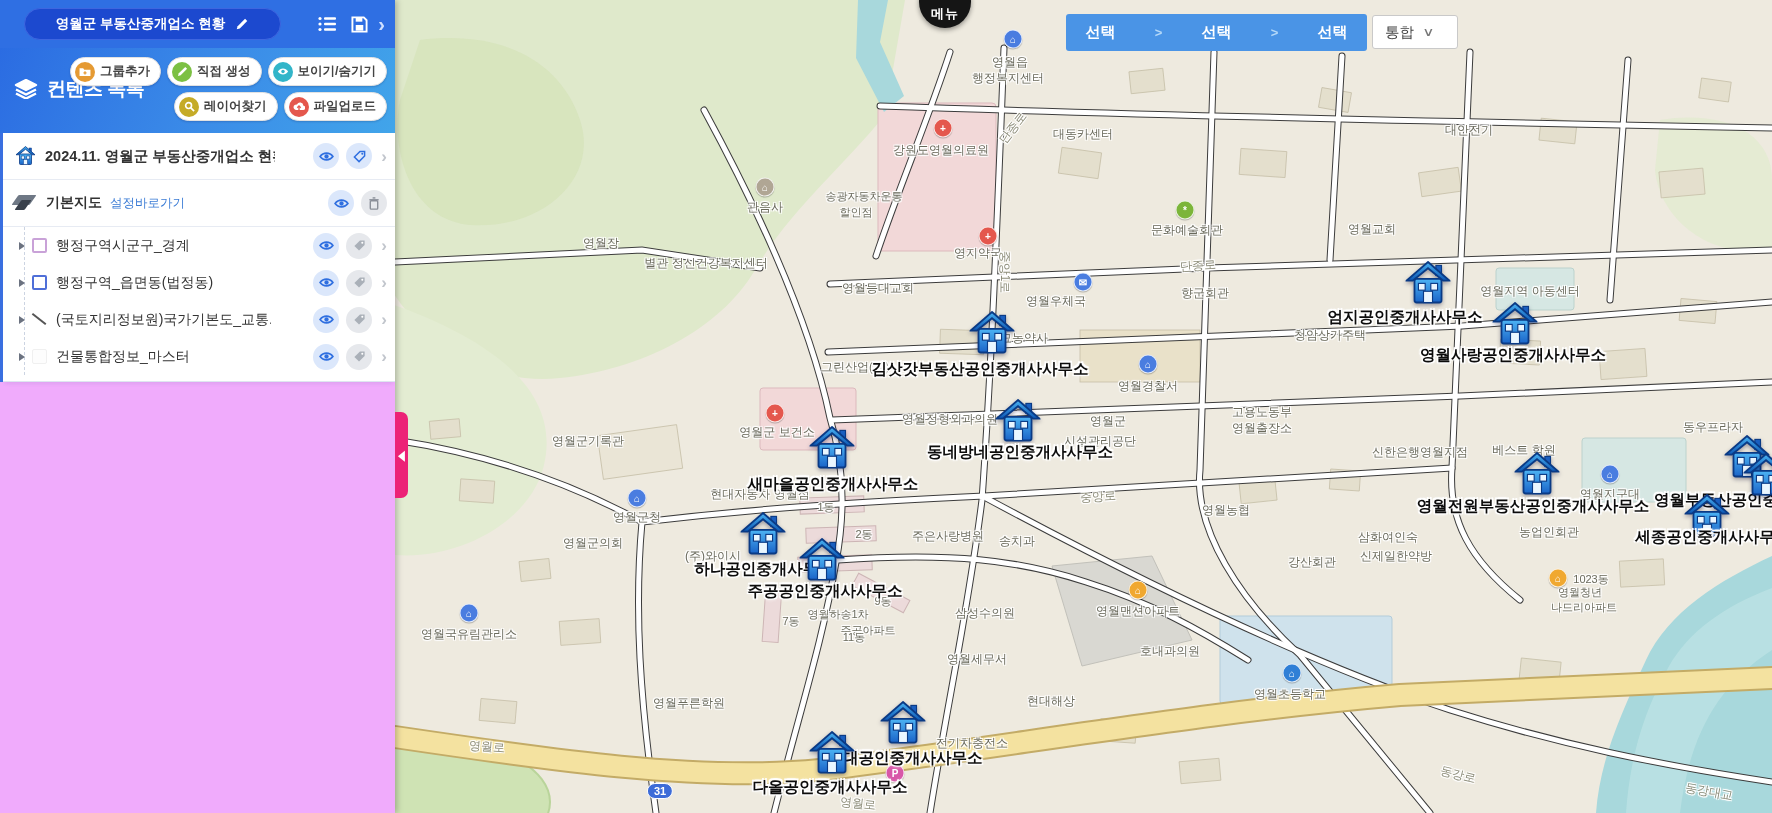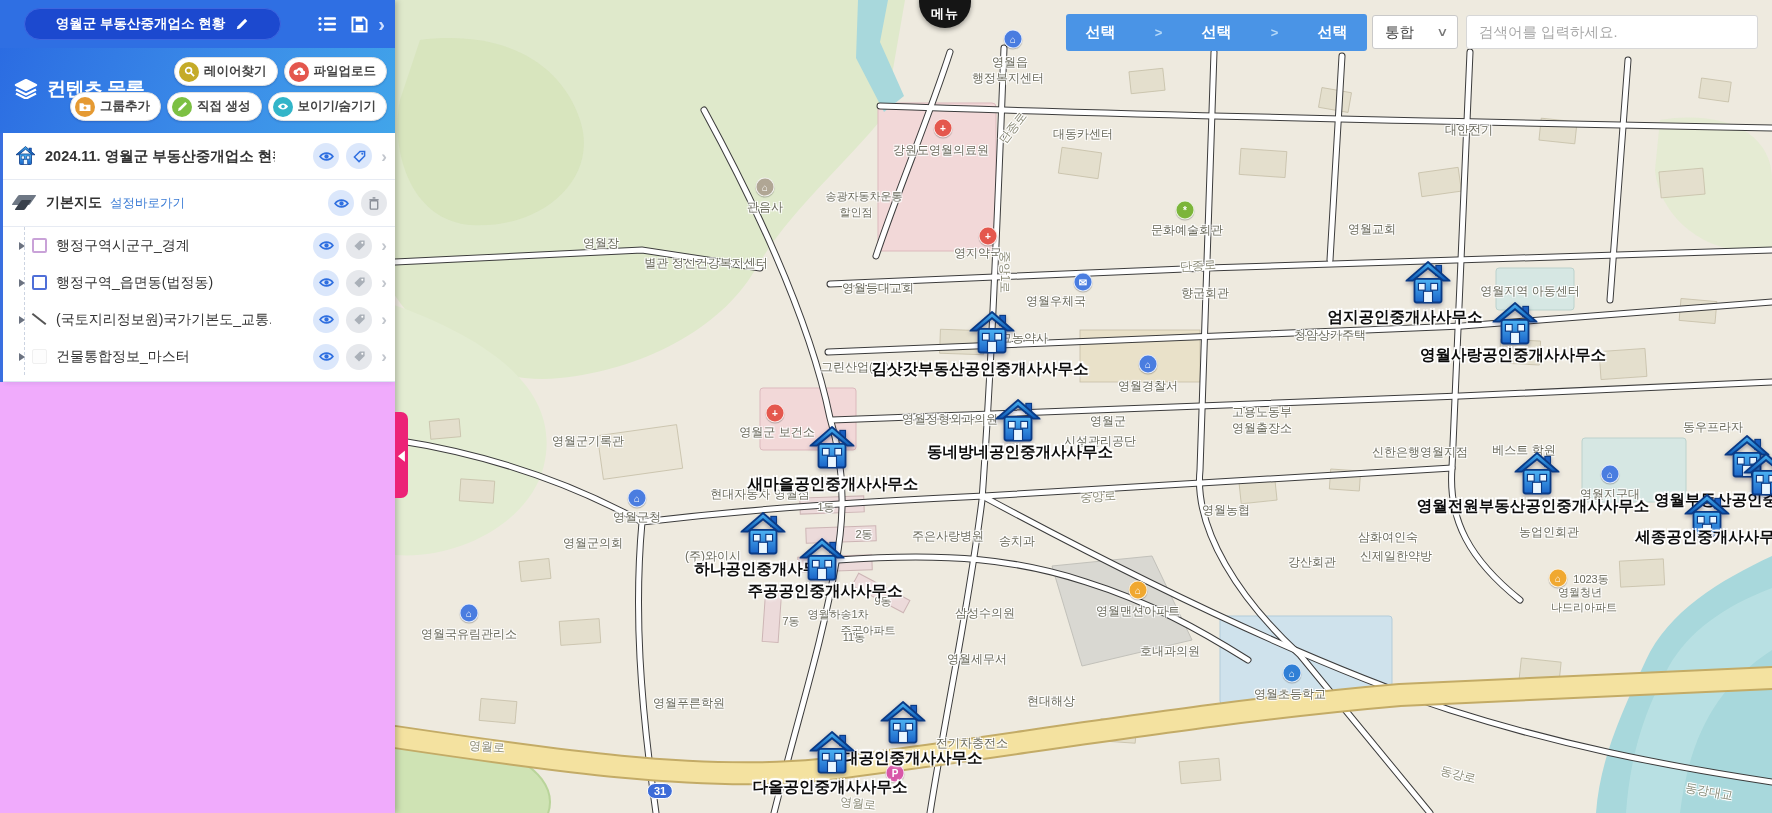--- a/index.html
+++ b/index.html
@@ -25,21 +25,21 @@
        background:#151515;color:#fff;display:flex;align-items:flex-end;justify-content:center;
        padding-bottom:5px;box-sizing:border-box;font-size:13px;font-weight:700;letter-spacing:1px;
        box-shadow:0 2px 5px rgba(0,0,0,.4);cursor:pointer;}
   #stepbar{position:absolute;left:1066px;top:14px;width:301px;height:37px;background:#4a94e6;
        border-radius:3px;display:flex;align-items:center;justify-content:space-around;
        color:#fff;font-size:15px;font-weight:700;}
   #stepbar .sep{color:#b5d9f8;font-size:13px;font-weight:700;}
   #stepbar .step{cursor:pointer;}
   #cat-select{position:absolute;left:1372px;top:15px;width:86px;height:34px;background:#fff;
        border:1px solid #c9c9c9;border-radius:3px;display:flex;align-items:center;
-       padding:0 10px 0 12px;box-sizing:border-box;font-size:14.5px;color:#444;cursor:pointer;font-family:Liberation Serif, serif;}
+       padding:0 24px 0 12px;box-sizing:border-box;font-size:14.5px;color:#444;cursor:pointer;font-family:Liberation Serif, serif;}
   #cat-select .chev{margin-left:auto;color:#777;font-size:12px;transform:scaleX(1.4);}
   #search-box{position:absolute;left:1466px;top:15px;width:292px;height:34px;background:#fff;
        border:1px solid #d7d7d7;border-radius:3px;box-sizing:border-box;padding:0 12px;
        font-size:14.5px;color:#333;outline:none;font-family:"Liberation Sans",sans-serif;}
   #search-box::placeholder{color:#a9a9a9;}
   
   #sidebar{position:absolute;left:0;top:0;width:395px;height:813px;background:#f0abfc;
        box-shadow:2px 0 6px rgba(0,0,0,.25);}
   .side-top{height:48px;background:#2f6fe3;display:flex;align-items:center;padding:0 10px;box-sizing:border-box;}
   .title-pill{width:255px;height:30px;background:#1c49cf;border:1px solid #3e66e0;border-radius:16px;
@@ -362,21 +362,20 @@
     <span class="step">선택</span>
     <span class="sep">&gt;</span>
     <span class="step">선택</span>
   </div>
 
   <div id="cat-select">
     <span>통합</span>
     <span class="chev">∨</span>
   </div>
 
-  <input id="search-box" type="text" placeholder="검색어를 입력하세요." style="">
 
   <aside id="sidebar">
 
     <div class="side-top">
       <div class="title-pill">
         <span>영월군 부동산중개업소 현황</span>
         <svg width="14" height="14" viewBox="0 0 16 16">
           <path d="M2 14 L3 10.5 L11.5 2 L14 4.5 L5.5 13 Z" fill="#fff"></path>
         </svg>
       </div>
@@ -411,66 +410,66 @@
             <path d="M12 1 L22 6 L12 11 L2 6 Z" fill="#fff"></path>
             <path d="M2 10.5 L12 15.5 L22 10.5"></path>
             <path d="M2 14.5 L12 19.5 L22 14.5"></path>
           </g>
         </svg>
         <span>컨텐츠 목록</span>
       </div>
       <div class="head-btns">
         <div class="head-row">
           <div class="pill-btn">
+            <span class="pill-ic" style="background:#e59a33">
+              <svg width="12" height="10" viewBox="0 0 13 11">
+                  <path d="M.5 1.5 h4 l1.2 1.5 h6.8 v7 h-12 Z" fill="#fff"></path>
+                  <line x1="6.5" y1="4.8" x2="6.5" y2="8.2" stroke="#e59a33" stroke-width="1.4"></line>
+                  <line x1="4.8" y1="6.5" x2="8.2" y2="6.5" stroke="#e59a33" stroke-width="1.4"></line>
+                </svg>
+            </span>
+            <span>그룹추가</span>
+          </div>
+          <div class="pill-btn">
+            <span class="pill-ic" style="background:#7cc043">
+              <svg width="11" height="11" viewBox="0 0 12 12">
+                  <path d="M1 11 L2 8 L9 1 L11 3 L4 10 Z" fill="#fff"></path>
+                </svg>
+            </span>
+            <span>직접 생성</span>
+          </div>
+          <div class="pill-btn">
+            <span class="pill-ic" style="background:#32b5c9">
+              <svg width="12" height="9" viewBox="0 0 14 10">
+                  <path d="M1 5 C4 .5 10 .5 13 5 C10 9.5 4 9.5 1 5 Z" fill="#fff"></path>
+                  <circle cx="7" cy="5" r="2" fill="#32b5c9"></circle>
+                </svg>
+            </span>
+            <span>보이기/숨기기</span>
+          </div>
+        </div>
+        <div class="head-row">
+          <div class="pill-btn">
             <span class="pill-ic" style="background:#c5ab28">
               <svg width="11" height="11" viewBox="0 0 12 12">
                   <circle cx="5" cy="5" r="3.2" fill="none" stroke="#fff" stroke-width="1.8"></circle>
                   <line x1="7.5" y1="7.5" x2="11" y2="11" stroke="#fff" stroke-width="1.8"></line>
                 </svg>
             </span>
             <span>레이어찾기</span>
           </div>
           <div class="pill-btn">
             <span class="pill-ic" style="background:#e4574d">
               <svg width="12" height="11" viewBox="0 0 14 12">
                   <path d="M4 10 a3.2 3.2 0 1 1 .6-6.3 a4 4 0 0 1 7.6 1.3 a2.5 2.5 0 0 1-.7 5 Z" fill="#fff"></path>
                   <line x1="7" y1="11" x2="7" y2="6" stroke="#e4574d" stroke-width="1.6"></line>
                   <path d="M5 7.5 L7 5.5 L9 7.5" fill="none" stroke="#e4574d" stroke-width="1.6"></path>
                 </svg>
             </span>
             <span>파일업로드</span>
-          </div>
-        </div>
-        <div class="head-row">
-          <div class="pill-btn">
-            <span class="pill-ic" style="background:#e59a33">
-              <svg width="12" height="10" viewBox="0 0 13 11">
-                  <path d="M.5 1.5 h4 l1.2 1.5 h6.8 v7 h-12 Z" fill="#fff"></path>
-                  <line x1="6.5" y1="4.8" x2="6.5" y2="8.2" stroke="#e59a33" stroke-width="1.4"></line>
-                  <line x1="4.8" y1="6.5" x2="8.2" y2="6.5" stroke="#e59a33" stroke-width="1.4"></line>
-                </svg>
-            </span>
-            <span>그룹추가</span>
-          </div>
-          <div class="pill-btn">
-            <span class="pill-ic" style="background:#7cc043">
-              <svg width="11" height="11" viewBox="0 0 12 12">
-                  <path d="M1 11 L2 8 L9 1 L11 3 L4 10 Z" fill="#fff"></path>
-                </svg>
-            </span>
-            <span>직접 생성</span>
-          </div>
-          <div class="pill-btn">
-            <span class="pill-ic" style="background:#32b5c9">
-              <svg width="12" height="9" viewBox="0 0 14 10">
-                  <path d="M1 5 C4 .5 10 .5 13 5 C10 9.5 4 9.5 1 5 Z" fill="#fff"></path>
-                  <circle cx="7" cy="5" r="2" fill="#32b5c9"></circle>
-                </svg>
-            </span>
-            <span>보이기/숨기기</span>
           </div>
         </div>
       </div>
     </div>
 
     <div class="side-list">
 
       <div class="row row-proj">
         <svg width="21" height="20" viewBox="0 0 40 40">
             <use href="#hsym"></use>

